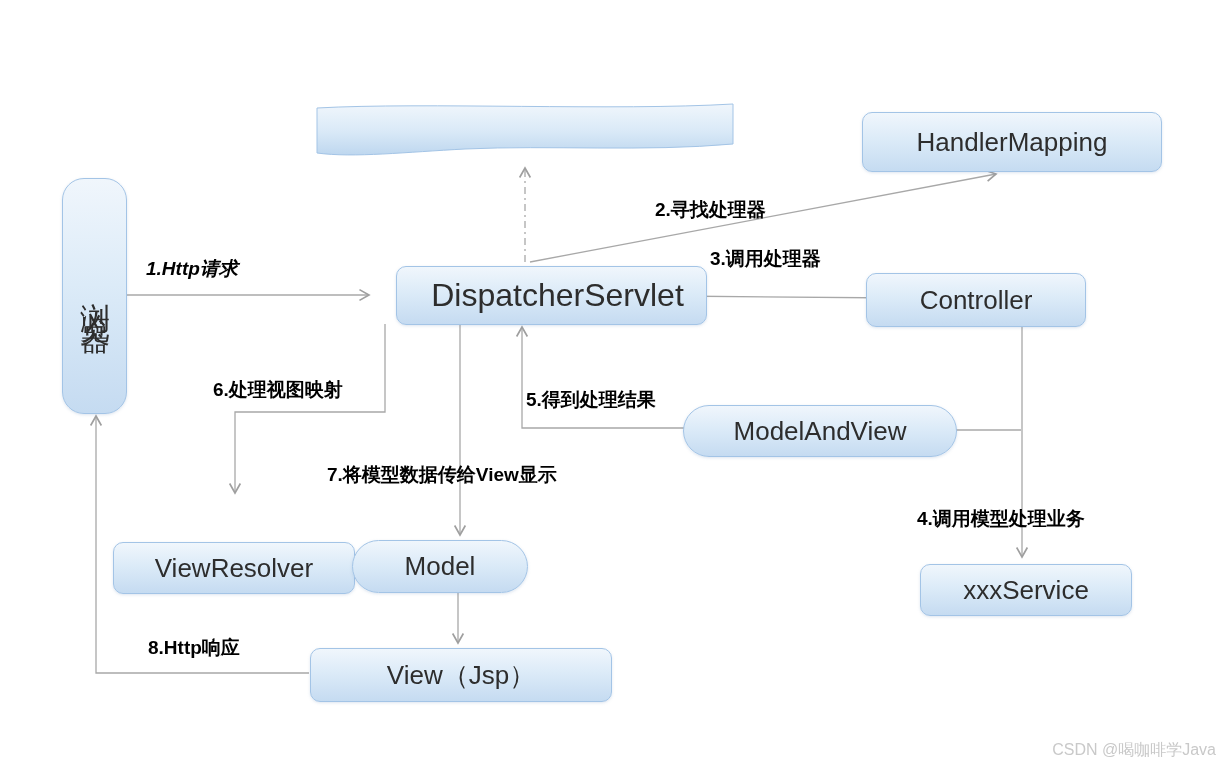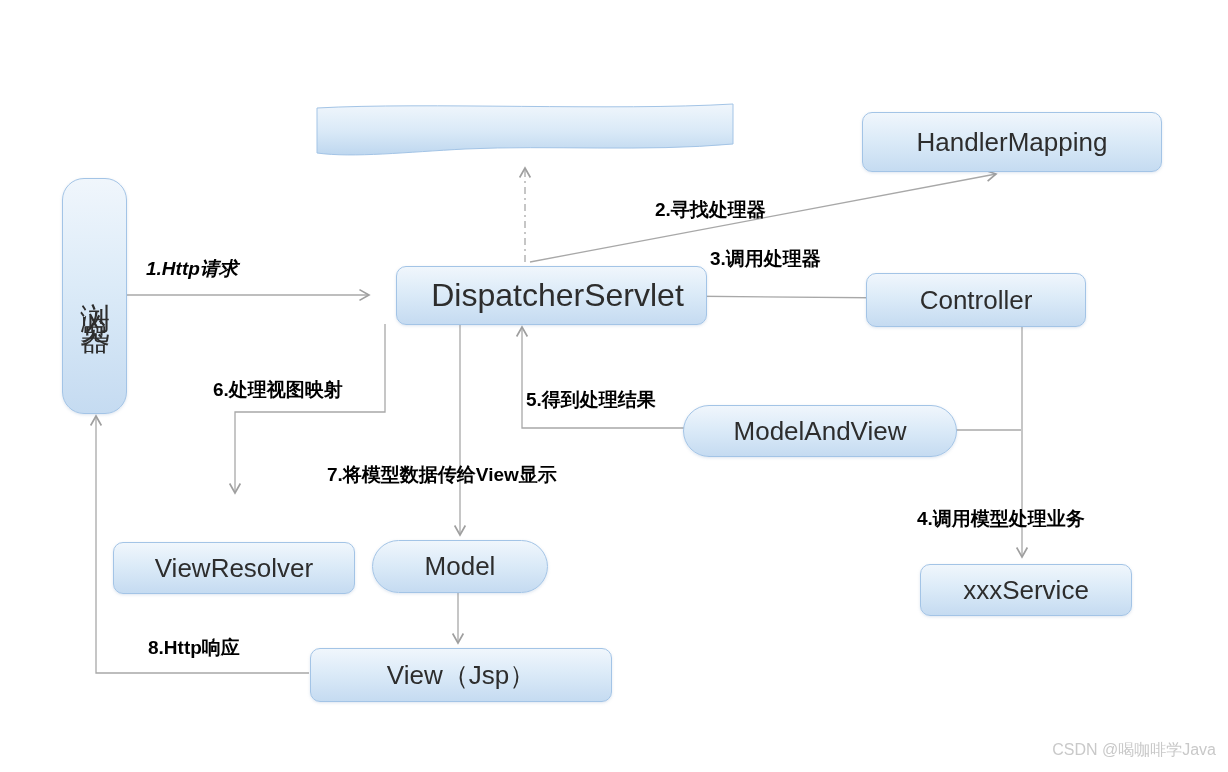--- a/index.html
+++ b/index.html
@@ -78,21 +78,21 @@
   <div class="node" style="left:850px;top:112px;width:298px;height:58px;margin-left:12px;">HandlerMapping</div>
 
   <div class="node" style="left:396px;top:266px;width:297px;height:57px;font-size:32px;padding-left:12px;">DispatcherServlet</div>
 
   <div class="node" style="left:866px;top:273px;width:218px;height:52px;">Controller</div>
 
   <div class="node stadium" style="left:683px;top:405px;width:272px;height:50px;">ModelAndView</div>
 
   <div class="node" style="left:113px;top:498px;width:240px;height:50px;margin-top:44px;">ViewResolver</div>
 
-  <div class="node stadium" style="left:372px;top:540px;width:174px;height:51px;">Model</div>
+  <div class="node stadium" style="left:352px;top:540px;width:174px;height:51px;">Model</div>
 
   <div class="node" style="left:920px;top:564px;width:210px;height:50px;">xxxService</div>
 
   <div class="node" style="left:310px;top:648px;width:300px;height:52px;">View（Jsp）</div>
 
   <div class="edge-label" style="left:146px;top:256px;font-style:italic;">1.Http请求</div>
   <div class="edge-label" style="left:655px;top:197px;">2.寻找处理器</div>
   <div class="edge-label" style="left:710px;top:246px;text-align:center;">3.调用处理器</div>
   <div class="edge-label" style="left:917px;top:506px;">4.调用模型处理业务</div>
   <div class="edge-label" style="left:526px;top:387px;">5.得到处理结果</div>

